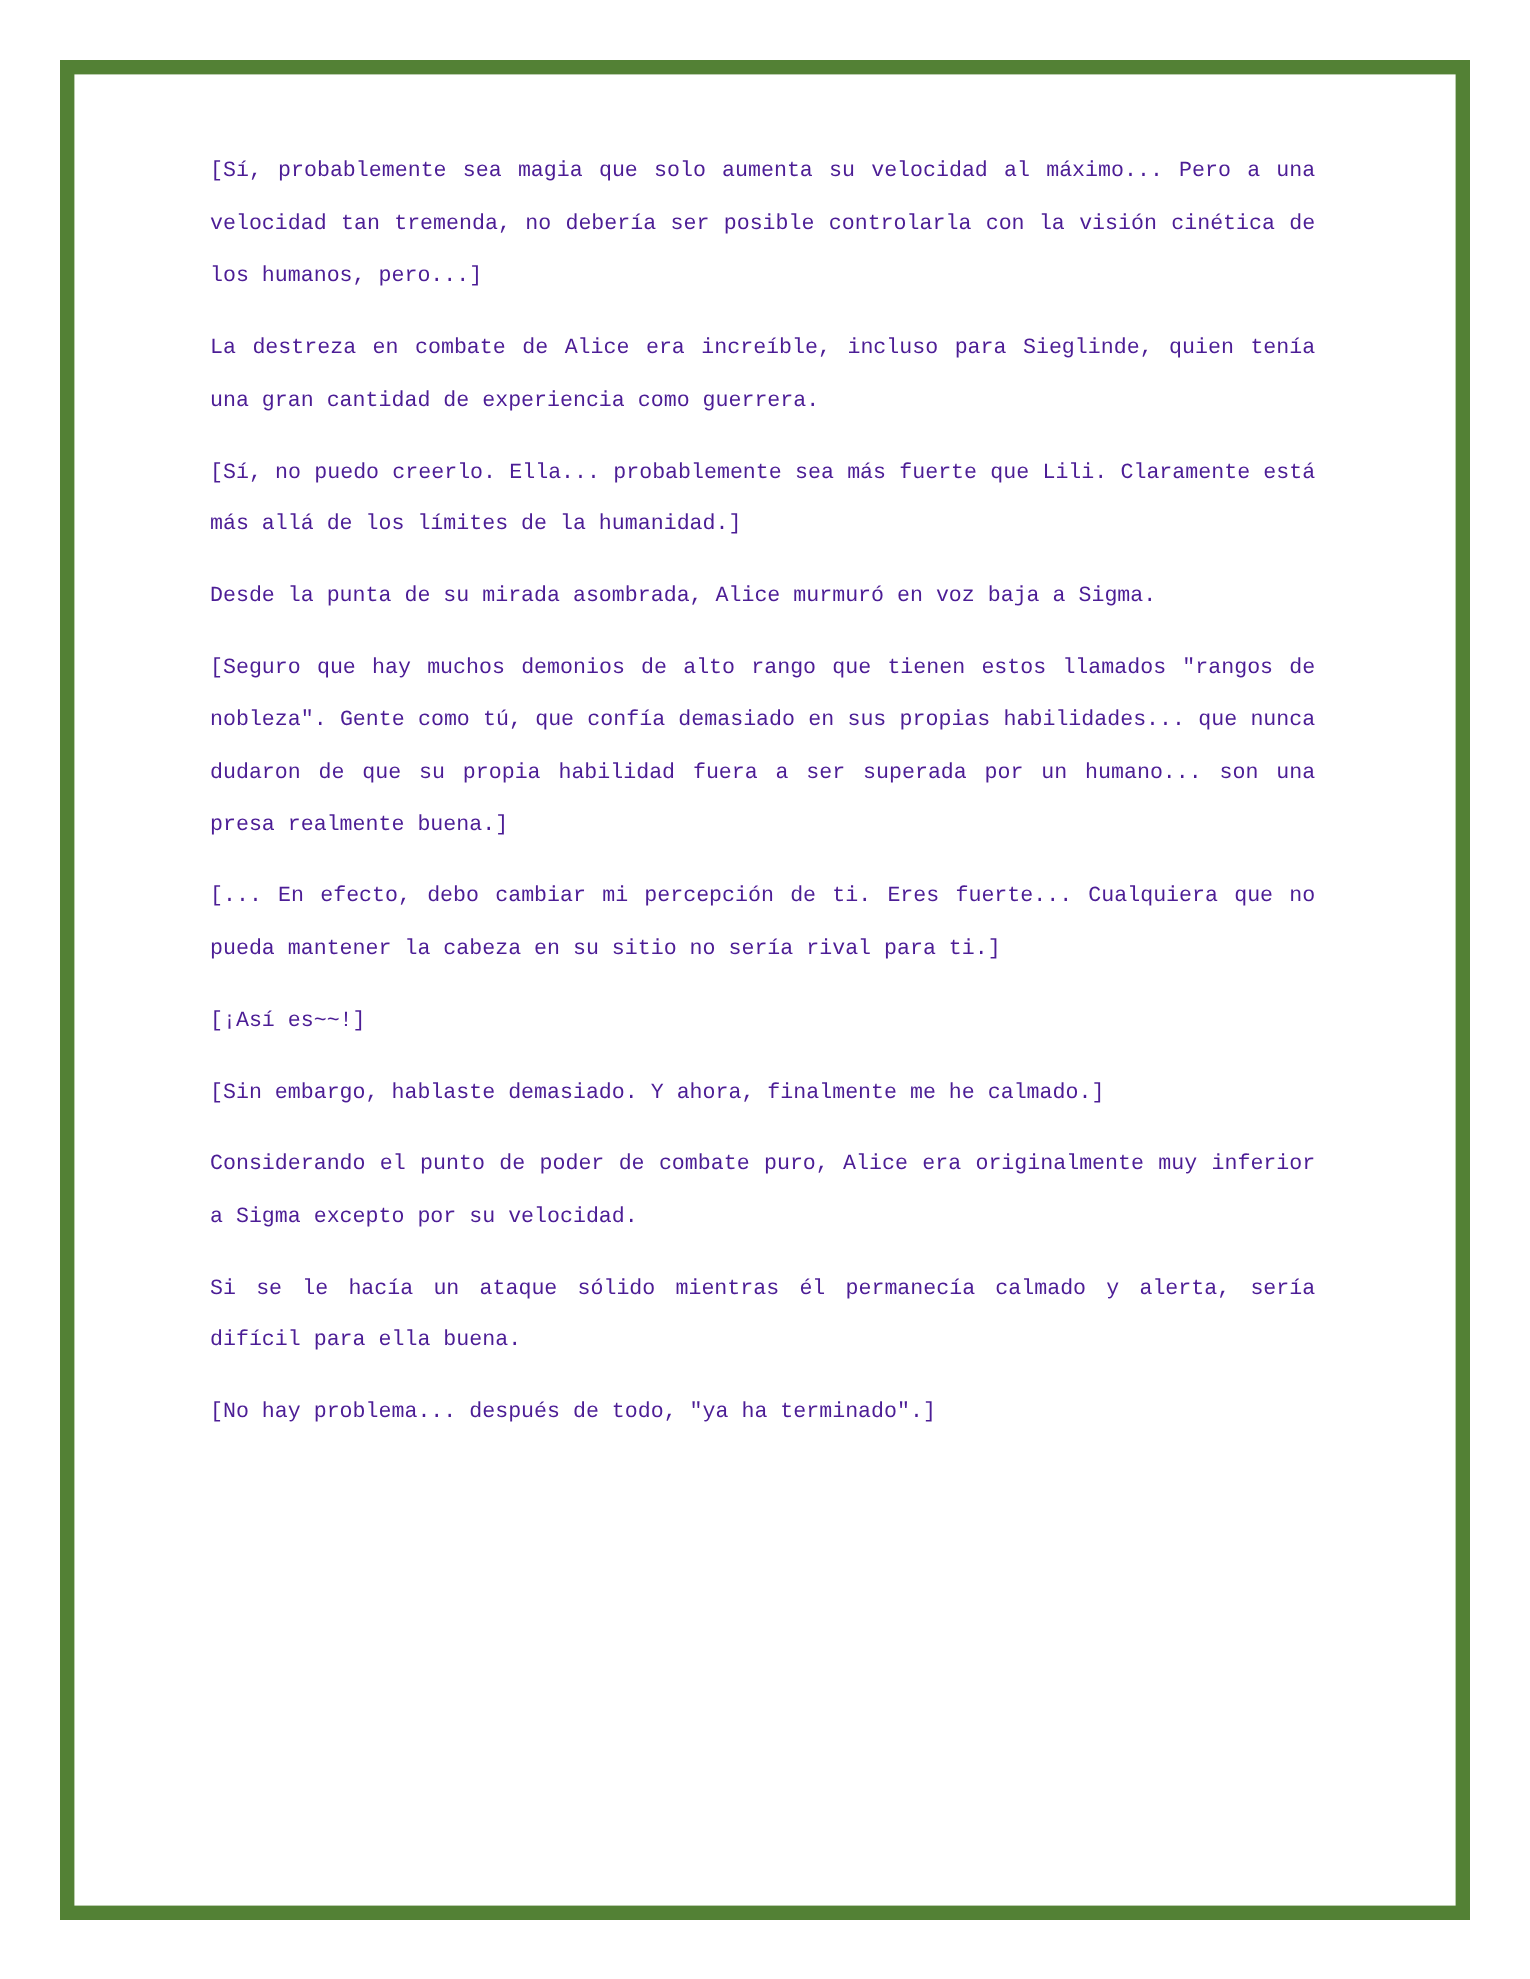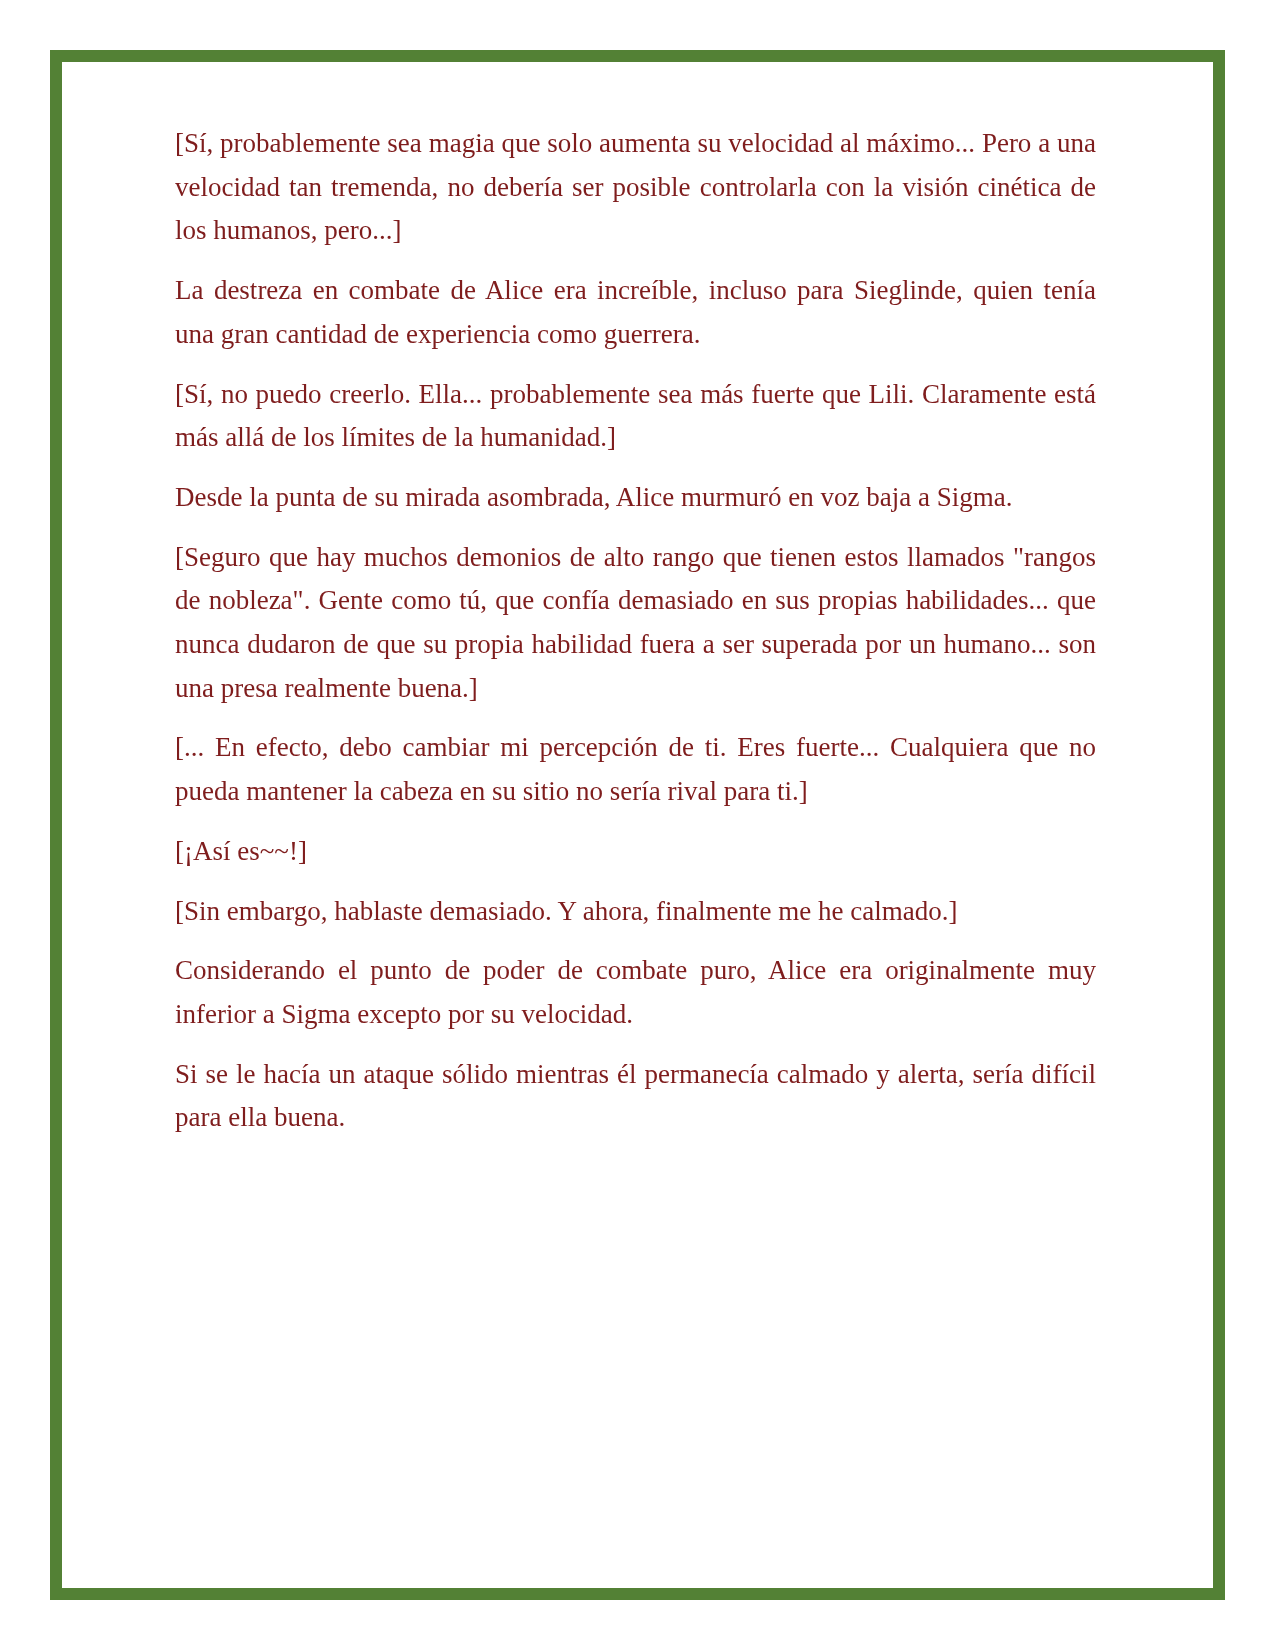--- a/index.html
+++ b/index.html
@@ -20,24 +20,24 @@
       width: 1151px;
       height: 1526px;
       border: 12px solid #538135;
       background: #ffffff;
     }
     .page-body {
       position: absolute;
       left: 175px;
       top: 122px;
       width: 921px;
-      font-family: Liberation Serif, serif;
-      font-size: 27px;
+      font-family: Liberation Mono, monospace;
+      font-size: 18px;
       line-height: 43.7px;
-      color: #7f1d1d;
+      color: #4c1d95;
       text-align: justify;
     }
     .page-body p {
       margin: 0 0 16px 0;
       padding: 0;
     }
   </style>
 </head>
 <body>
 
@@ -47,13 +47,14 @@
   <p>[Sí, probablemente sea magia que solo aumenta su velocidad al máximo... Pero a una velocidad tan tremenda, no debería ser posible controlarla con la visión cinética de los humanos, pero...]</p>
   <p>La destreza en combate de Alice era increíble, incluso para Sieglinde, quien tenía una gran cantidad de experiencia como guerrera.</p>
   <p>[Sí, no puedo creerlo. Ella... probablemente sea más fuerte que Lili. Claramente está más allá de los límites de la humanidad.]</p>
   <p>Desde la punta de su mirada asombrada, Alice murmuró en voz baja a Sigma.</p>
   <p>[Seguro que hay muchos demonios de alto rango que tienen estos llamados "rangos de nobleza". Gente como tú, que confía demasiado en sus propias habilidades... que nunca dudaron de que su propia habilidad fuera a ser superada por un humano... son una presa realmente buena.]</p>
   <p>[... En efecto, debo cambiar mi percepción de ti. Eres fuerte... Cualquiera que no pueda mantener la cabeza en su sitio no sería rival para ti.]</p>
   <p>[¡Así es~~!]</p>
   <p>[Sin embargo, hablaste demasiado. Y ahora, finalmente me he calmado.]</p>
   <p>Considerando el punto de poder de combate puro, Alice era originalmente muy inferior a Sigma excepto por su velocidad.</p>
   <p>Si se le hacía un ataque sólido mientras él permanecía calmado y alerta, sería difícil para ella buena.</p>
+  <p>[No hay problema... después de todo, "ya ha terminado".]</p>
 </div>
 
 </body></html>

